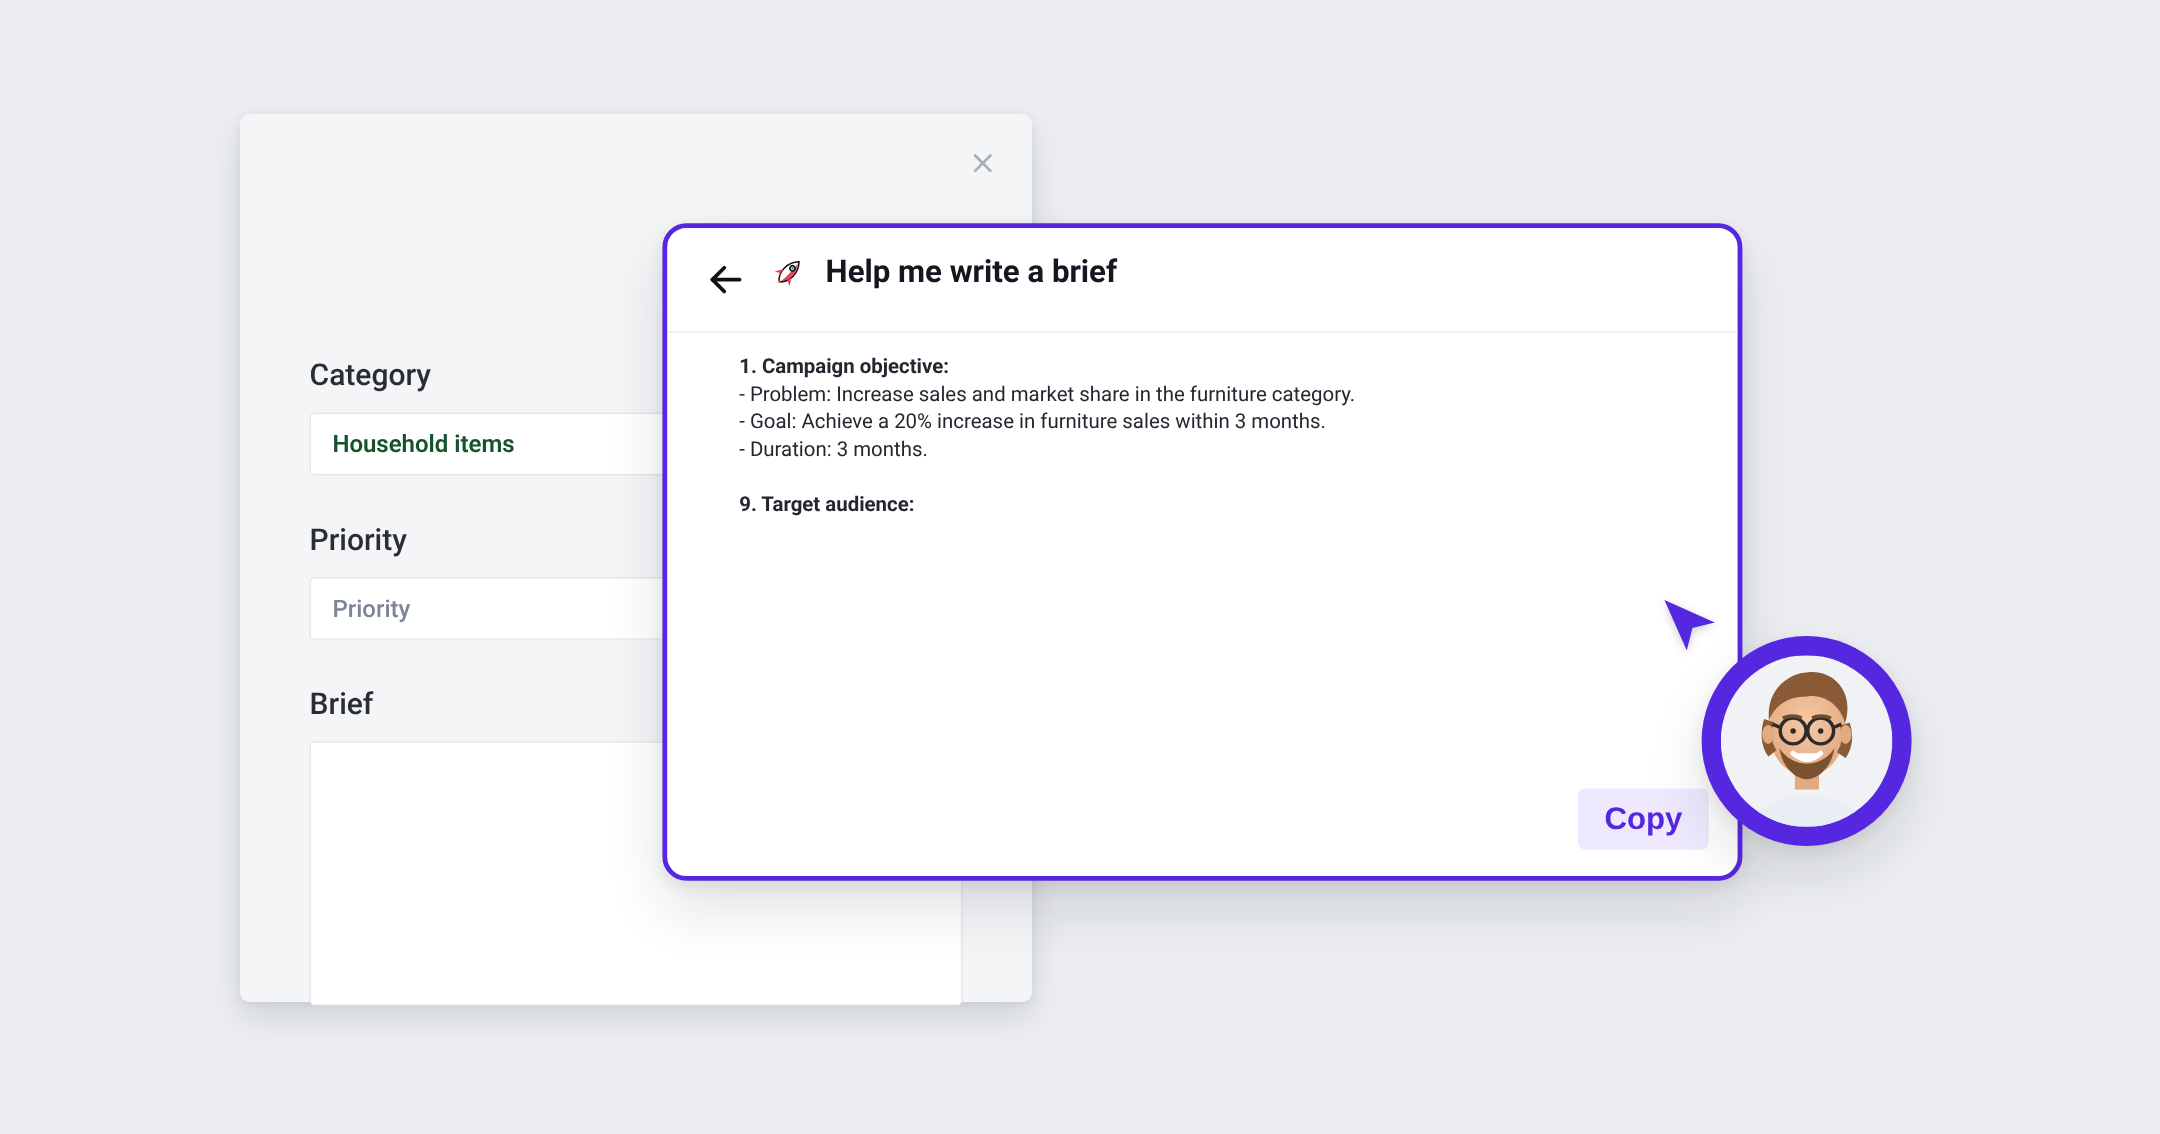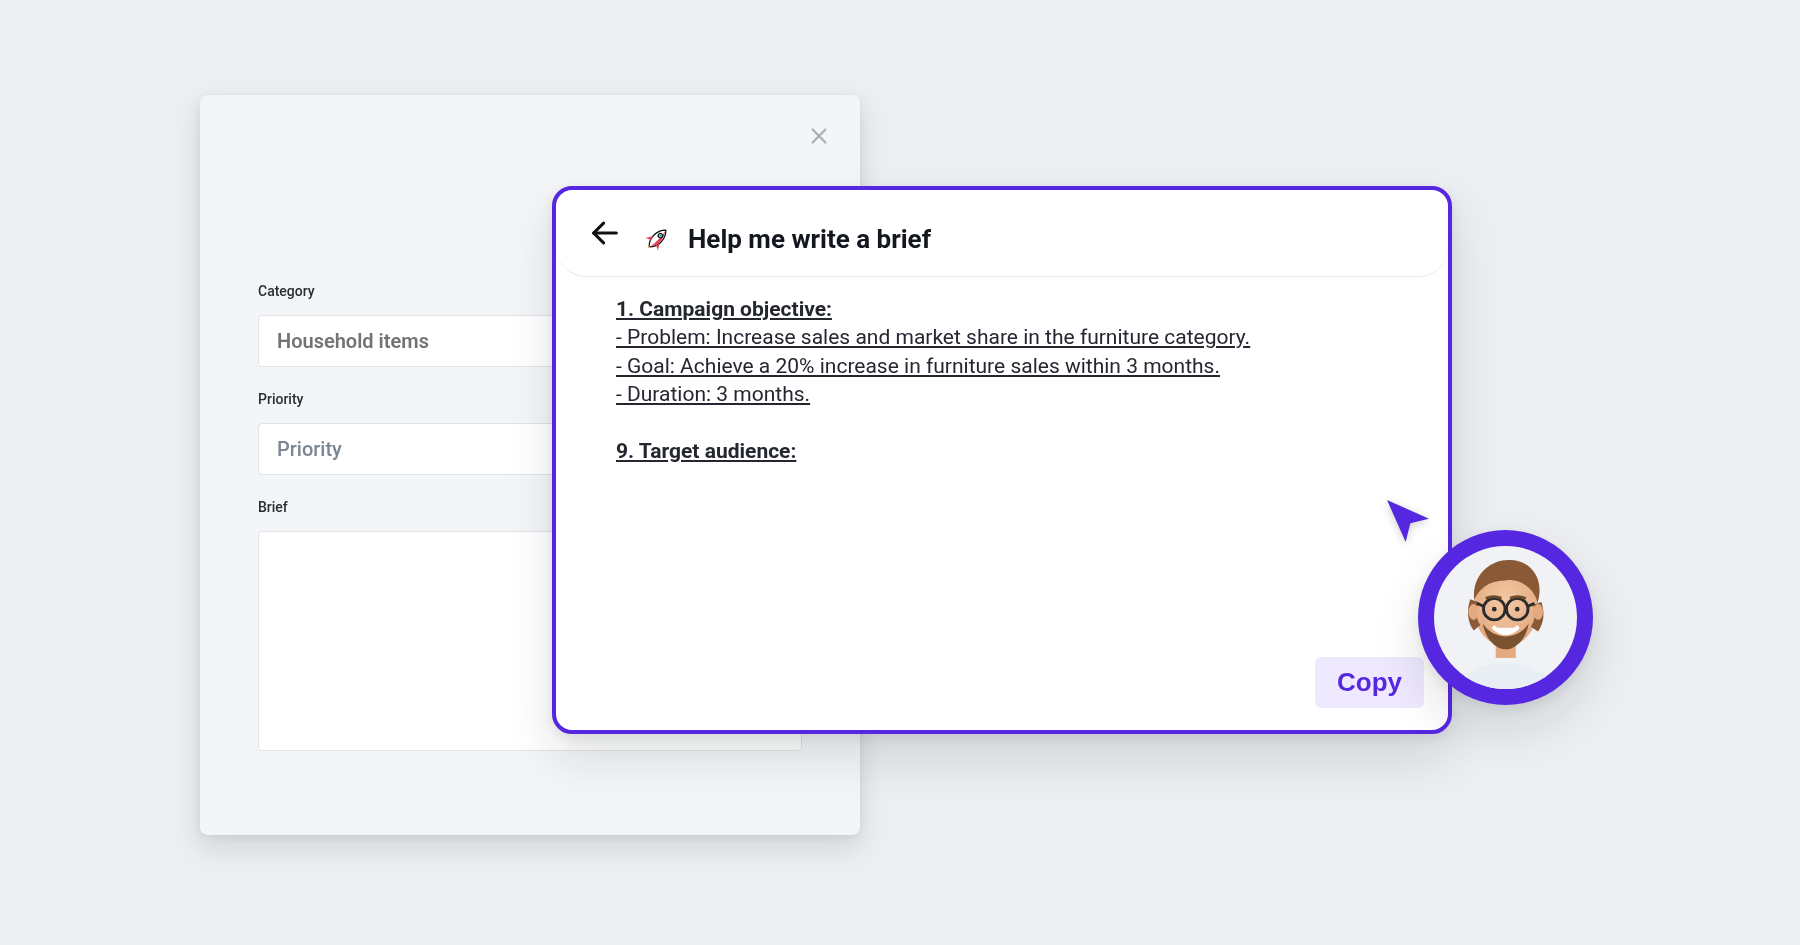--- a/index.html
+++ b/index.html
@@ -51,36 +51,36 @@
       cursor:pointer;
     }
     .close-btn svg{stroke:#a5aeb9;}
 
     .form-inner{
       position:absolute;
       left: 58px; right: 58px; top: 180px;
       display:flex; flex-direction:column; gap: 16px;
     }
     .label{
-      font-size: 14px; 
+      font-size: 25px; 
       font-weight: 500;
       color: var(--muted);
-      margin-top: 8px;
+      margin-top: 24px;
     }
     .field{
       background: #ffffff;
       border: 1px solid var(--border2);
       border-radius: 4px;
       height: 52px;
       display:flex;align-items:center;
       padding: 0 18px;
       color: var(--ink);
     }
     .field .value{
-      font-size: 20px; font-weight: 600; color: #737373;
+      font-size: 20px; font-weight: 600; color: #14532d;
     }
     .field .placeholder{ font-size: 20px; color: #7c8593; font-weight:500;}
 
     .textarea{
       height: 220px;
       background: #ffffff;
       border: 1px solid var(--border2);
       border-radius: 4px;
     }
 
@@ -91,50 +91,48 @@
       top: 186px;
       width: 900px;
       height: 548px;
       background: var(--panel-bg);
       border: 4px solid var(--purple-deep);
       border-radius: 20px;
       box-shadow: var(--shadow);
       display:flex; flex-direction: column;
     }
     .ai-header{
-      display:flex; align-items:flex-end;
+      display:flex; align-items:flex-start;
       gap: 16px;
       padding: 22px 28px;
       border-bottom: 1px solid var(--border);
-      border-radius: 30px;
     }
     .back-btn{
       border:none;background:transparent;cursor:pointer;
       display:flex;align-items:center;justify-content:center;
       padding:0;margin:0;width:42px;height:42px;border-radius:8px;
     }
     .back-btn svg{stroke:#111;}
     .rocket{
       width: 30px; height: 30px;
     }
     .ai-title{
       font-size: 26px; font-weight: 700; color:#141720;
     }
 
     .ai-body{
       padding: 18px 60px 48px 60px;
       overflow:auto;
     }
     .brief-text{
       white-space: pre-line;
-      font-size: 21px;
+      font-size: 17px;
       line-height: 1.35;
       color: #242730;
       font-weight: 400;
-      text-decoration: underline;
     }
     .brief-text b{font-weight:700;}
 
     .copy-btn{
       position:absolute; right: 24px; bottom: 22px;
       background: var(--purple-soft);
       color: var(--purple-deep);
       font-weight: 700; font-size: 26px;
       border: none; border-radius: 6px;
       padding: 10px 22px;

